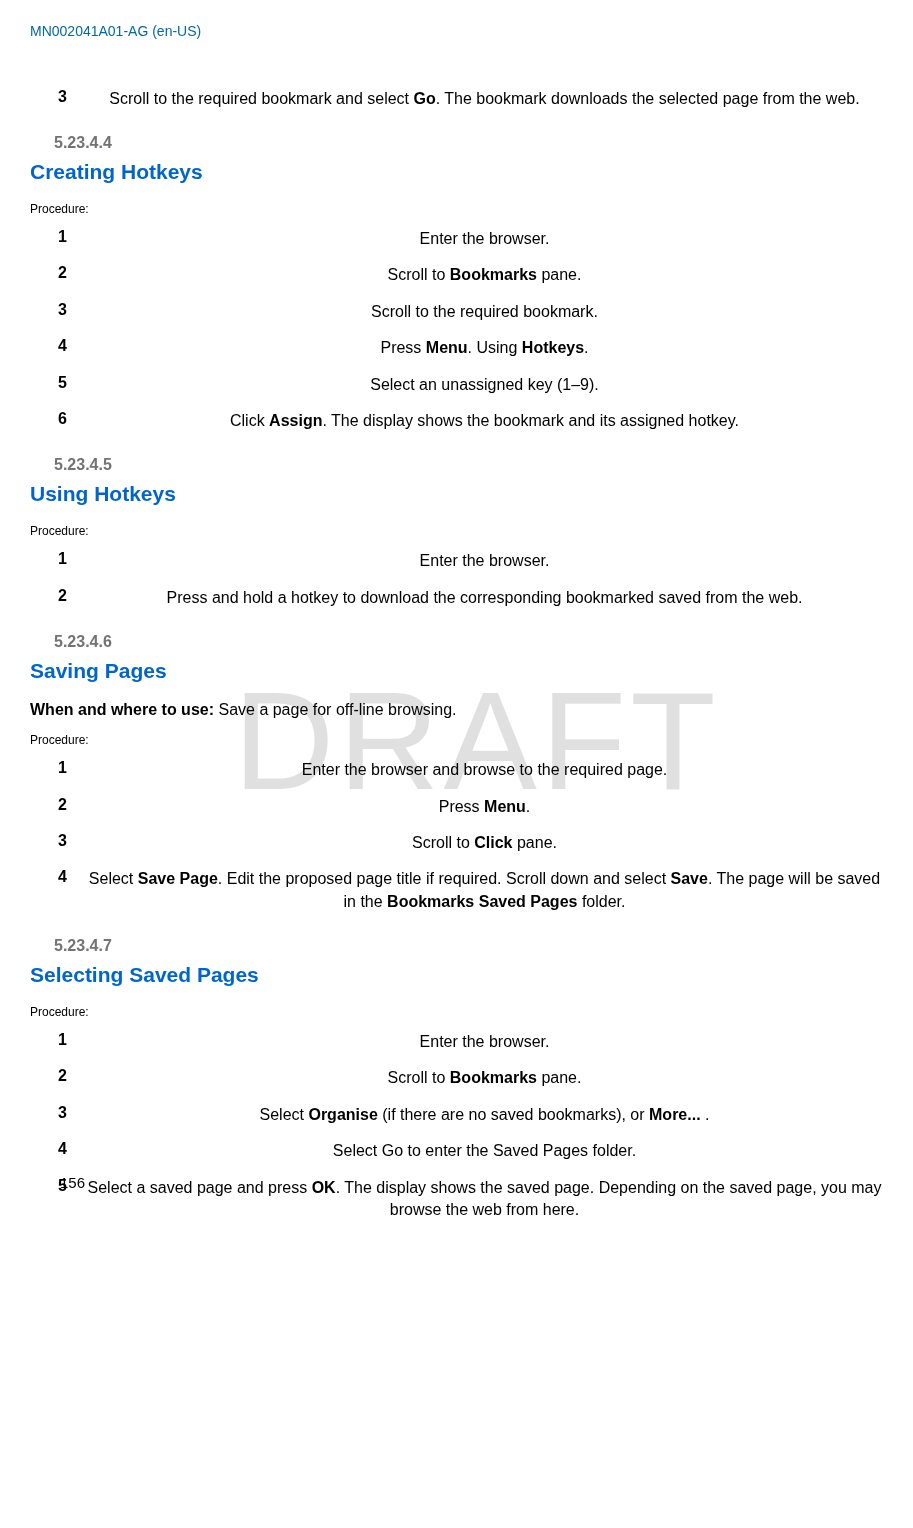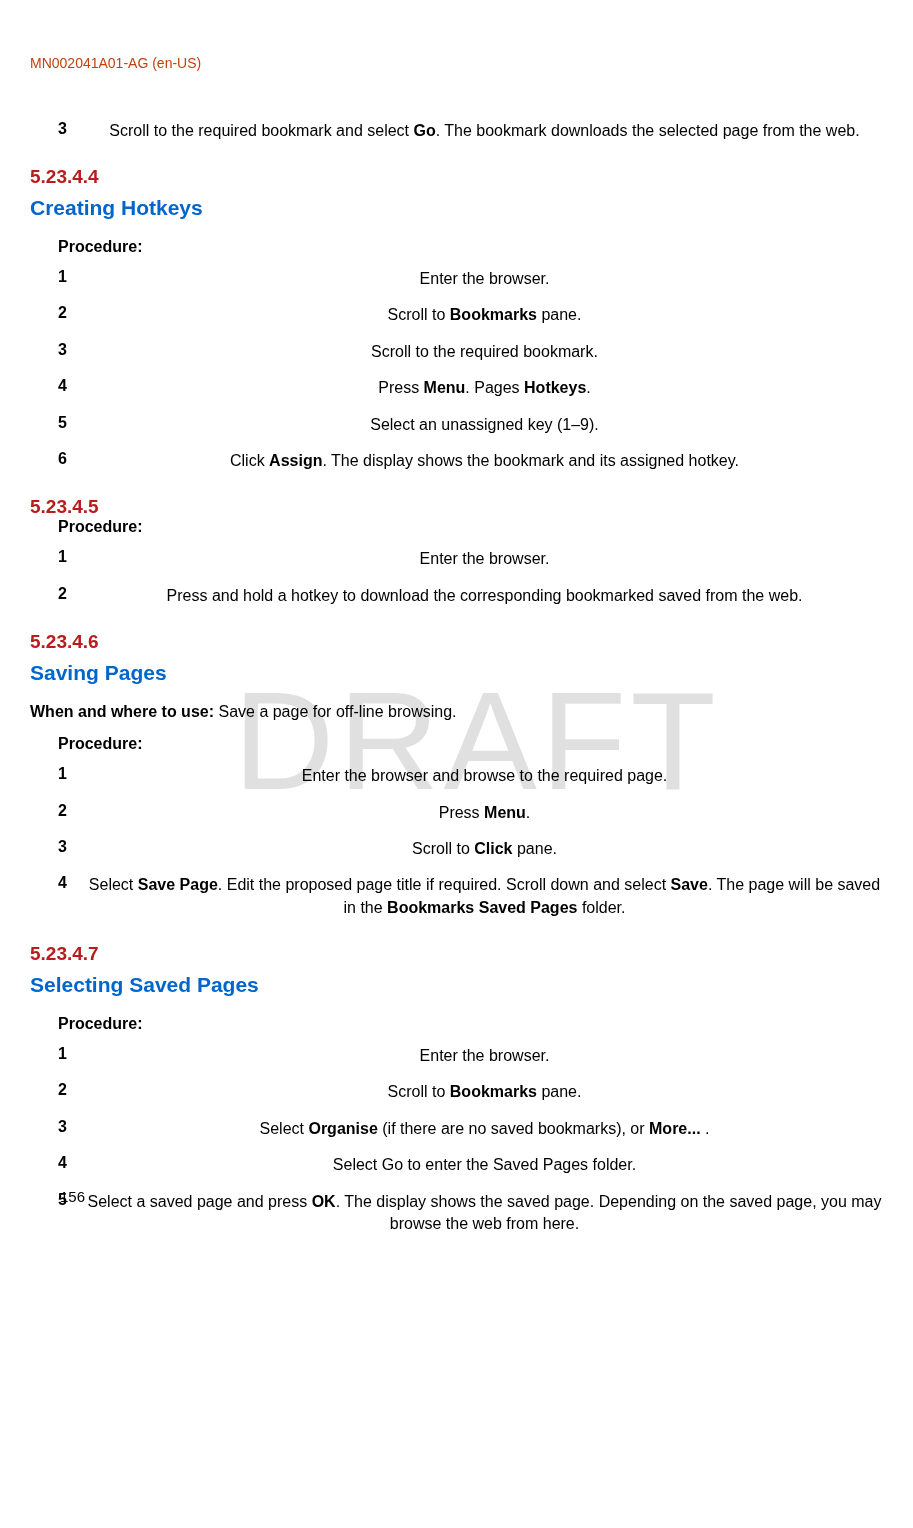--- a/index.html
+++ b/index.html
@@ -5,29 +5,29 @@
     * { margin: 0; padding: 0; box-sizing: border-box; }
     body {
       font-family: Arial, Helvetica, sans-serif;
       background: #fff;
       color: #000;
       width: 913px;
       height: 1528px;
       position: relative;
       padding: 22px 30px 30px 30px;
     }
-    .header-line { font-size: 14px; line-height: 1.4; color: #c2410c; margin-top: 32px; }
+    .header-line { font-size: 14px; line-height: 1.4; color: #0369a1; }
     .content { margin-top: 46px; padding-left: 0; }
     .para-indent { padding-left: 28px; }
     .step-row { display: flex; margin-bottom: 14px; }
     .step-num { font-weight: bold; width: 28px; flex-shrink: 0; font-size: 16px; }
     .step-text { font-size: 16px; line-height: 1.4; flex: 1; text-align: center; }
-    .section-num { color: #b91c1c; font-size: 19px; font-weight: bold; margin-top: 24px; }
+    .section-num { color: #737373; font-size: 16px; font-weight: bold; margin-top: 24px; margin-left: 24px; }
     .section-title { color: #0066cc; font-size: 21px; font-weight: bold; margin-top: 8px; margin-bottom: 18px; }
-    .procedure-label { font-weight: bold; font-size: 16px; margin-bottom: 12px; margin-left: 28px; }
+    .procedure-label { font-weight: normal; font-size: 12px; margin-bottom: 12px; }
     .usage-line { font-size: 16px; margin-bottom: 14px; }
     .usage-label { font-weight: bold; }
     .footer-page { position: absolute; bottom: 30px; left: 30px; font-size: 15px; }
     .watermark {
       position: absolute;
       top: 660px;
       left: 50%;
       transform: translateX(-50%);
       font-size: 140px;
       font-weight: 300;
@@ -72,33 +72,34 @@
         <div class="step-row">
           <div class="step-num">2</div>
           <div class="step-text"><span>Scroll to </span><b>Bookmarks</b><span> pane.</span></div>
         </div>
         <div class="step-row">
           <div class="step-num">3</div>
           <div class="step-text"><span>Scroll to the required bookmark.</span></div>
         </div>
         <div class="step-row">
           <div class="step-num">4</div>
-          <div class="step-text"><span>Press </span><b>Menu</b><span>. Pages </span><b>Hotkeys</b><span>.</span></div>
+          <div class="step-text"><span>Press </span><b>Menu</b><span>. Using </span><b>Hotkeys</b><span>.</span></div>
         </div>
         <div class="step-row">
           <div class="step-num">5</div>
           <div class="step-text"><span>Select an unassigned key (1–9).</span></div>
         </div>
         <div class="step-row">
           <div class="step-num">6</div>
           <div class="step-text"><span>Click </span><b>Assign</b><span>. The display shows the bookmark and its assigned hotkey.</span></div>
         </div>
       </div>
 
     <div class="section-num">5.23.4.5</div>
+    <div class="section-title">Using Hotkeys</div>
     <div class="procedure-label">Procedure:</div>
     <div class="para-indent" id="s2steps">
         <div class="step-row">
           <div class="step-num">1</div>
           <div class="step-text"><span>Enter the browser.</span></div>
         </div>
         <div class="step-row">
           <div class="step-num">2</div>
           <div class="step-text"><span>Press and hold a hotkey to download the corresponding bookmarked saved from the web.</span></div>
         </div>

